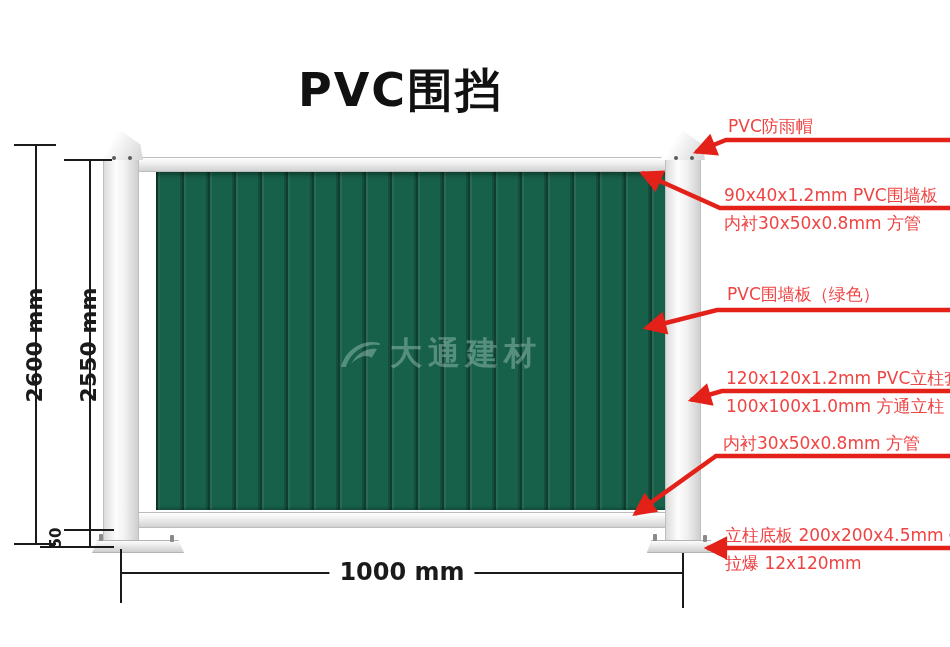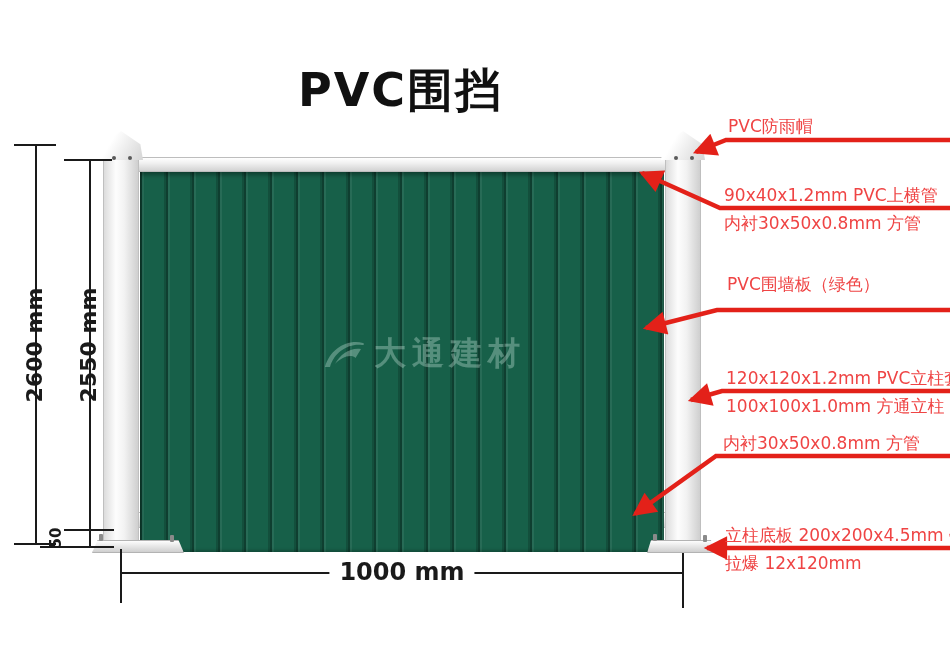--- a/index.html
+++ b/index.html
@@ -14,21 +14,21 @@
 
   .page-title{position:absolute;left:298px;top:50px;font-size:46px;font-weight:bold;color:#111;letter-spacing:2px;margin-top:10px;}
 
   
   .rail{position:absolute;left:136px;width:532px;height:15px;
         background:linear-gradient(#ffffff,#f0f0f0 40%,#d2d2d2);
         border:1px solid #bdbdbd;}
   .rail.top{top:157px;}
   .rail.bottom{top:512px;height:16px;}
 
-  .panel{position:absolute;left:140px;top:172px;width:524px;height:380px;overflow:hidden;
+  .panel{position:absolute;left:156px;top:172px;width:524px;height:338px;overflow:hidden;
          background:
            repeating-linear-gradient(90deg, rgba(0,0,0,0.35) 0 2px, rgba(255,255,255,0.07) 2px 4px, rgba(0,0,0,0) 4px 24px, rgba(0,0,0,0.18) 24px 26px),
            var(--green);
          box-shadow: inset 0 3px 4px rgba(0,0,0,0.35), inset 0 -2px 3px rgba(0,0,0,0.2);}
 
   .watermark{position:absolute;left:183px;top:160px;display:flex;align-items:center;gap:9px;
              color:rgba(215,240,230,0.33);font-size:32px;font-weight:bold;letter-spacing:6px;white-space:nowrap;}
   .watermark svg{display:block;}
 
   .post{position:absolute;top:149px;width:36px;height:398px;
@@ -135,24 +135,24 @@
     <path d="M950 310 L717 310 L646 328" marker-end="url(#ah)"></path>
     <path d="M950 391 L722 391 L691 400" marker-end="url(#ah)"></path>
     <path d="M950 456 L716 456 L635 514" marker-end="url(#ah)"></path>
     <path d="M950 548 L707 548" marker-end="url(#ah)"></path>
   </svg>
 
   <div class="ann" style="left:728px;top:112px;">
     <div>PVC防雨帽</div>
   </div>
   <div class="ann" style="left:724px;top:181px;">
-    <div>90x40x1.2mm PVC上横管</div>
+    <div>90x40x1.2mm PVC围墙板</div>
     <div>内衬30x50x0.8mm 方管</div>
   </div>
-  <div class="ann" style="left:727px;top:270px;">
+  <div class="ann" style="left:727px;top:280px;">
     <div>PVC围墙板（绿色）</div>
   </div>
   <div class="ann" style="left:726px;top:364px;">
     <div>120x120x1.2mm PVC立柱套</div>
     <div>100x100x1.0mm 方通立柱</div>
   </div>
   <div class="ann" style="left:723px;top:429px;">
     <div>内衬30x50x0.8mm 方管</div>
   </div>
   <div class="ann" style="left:725px;top:521px;">

